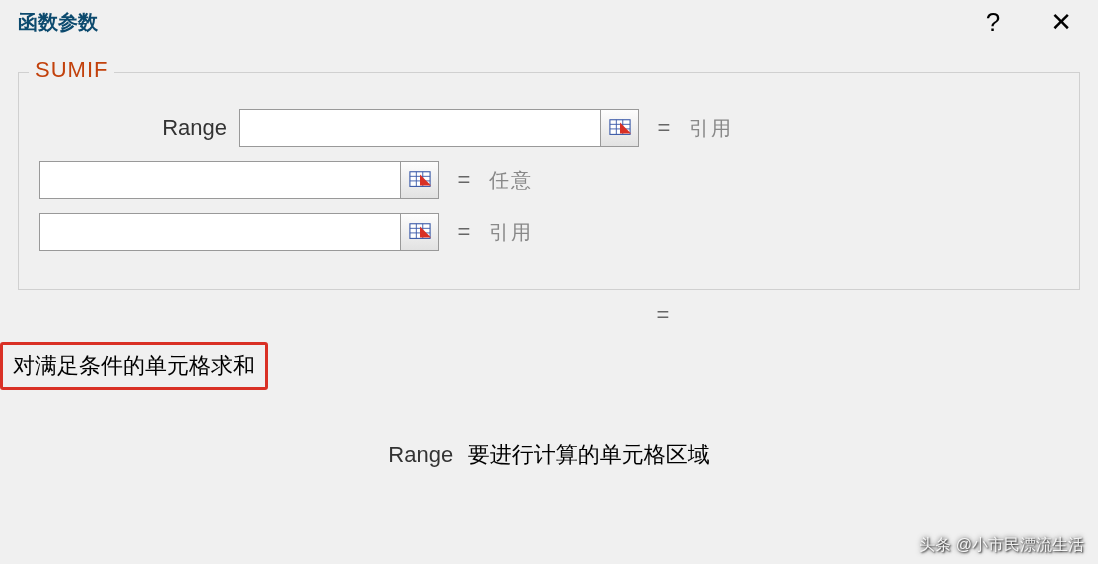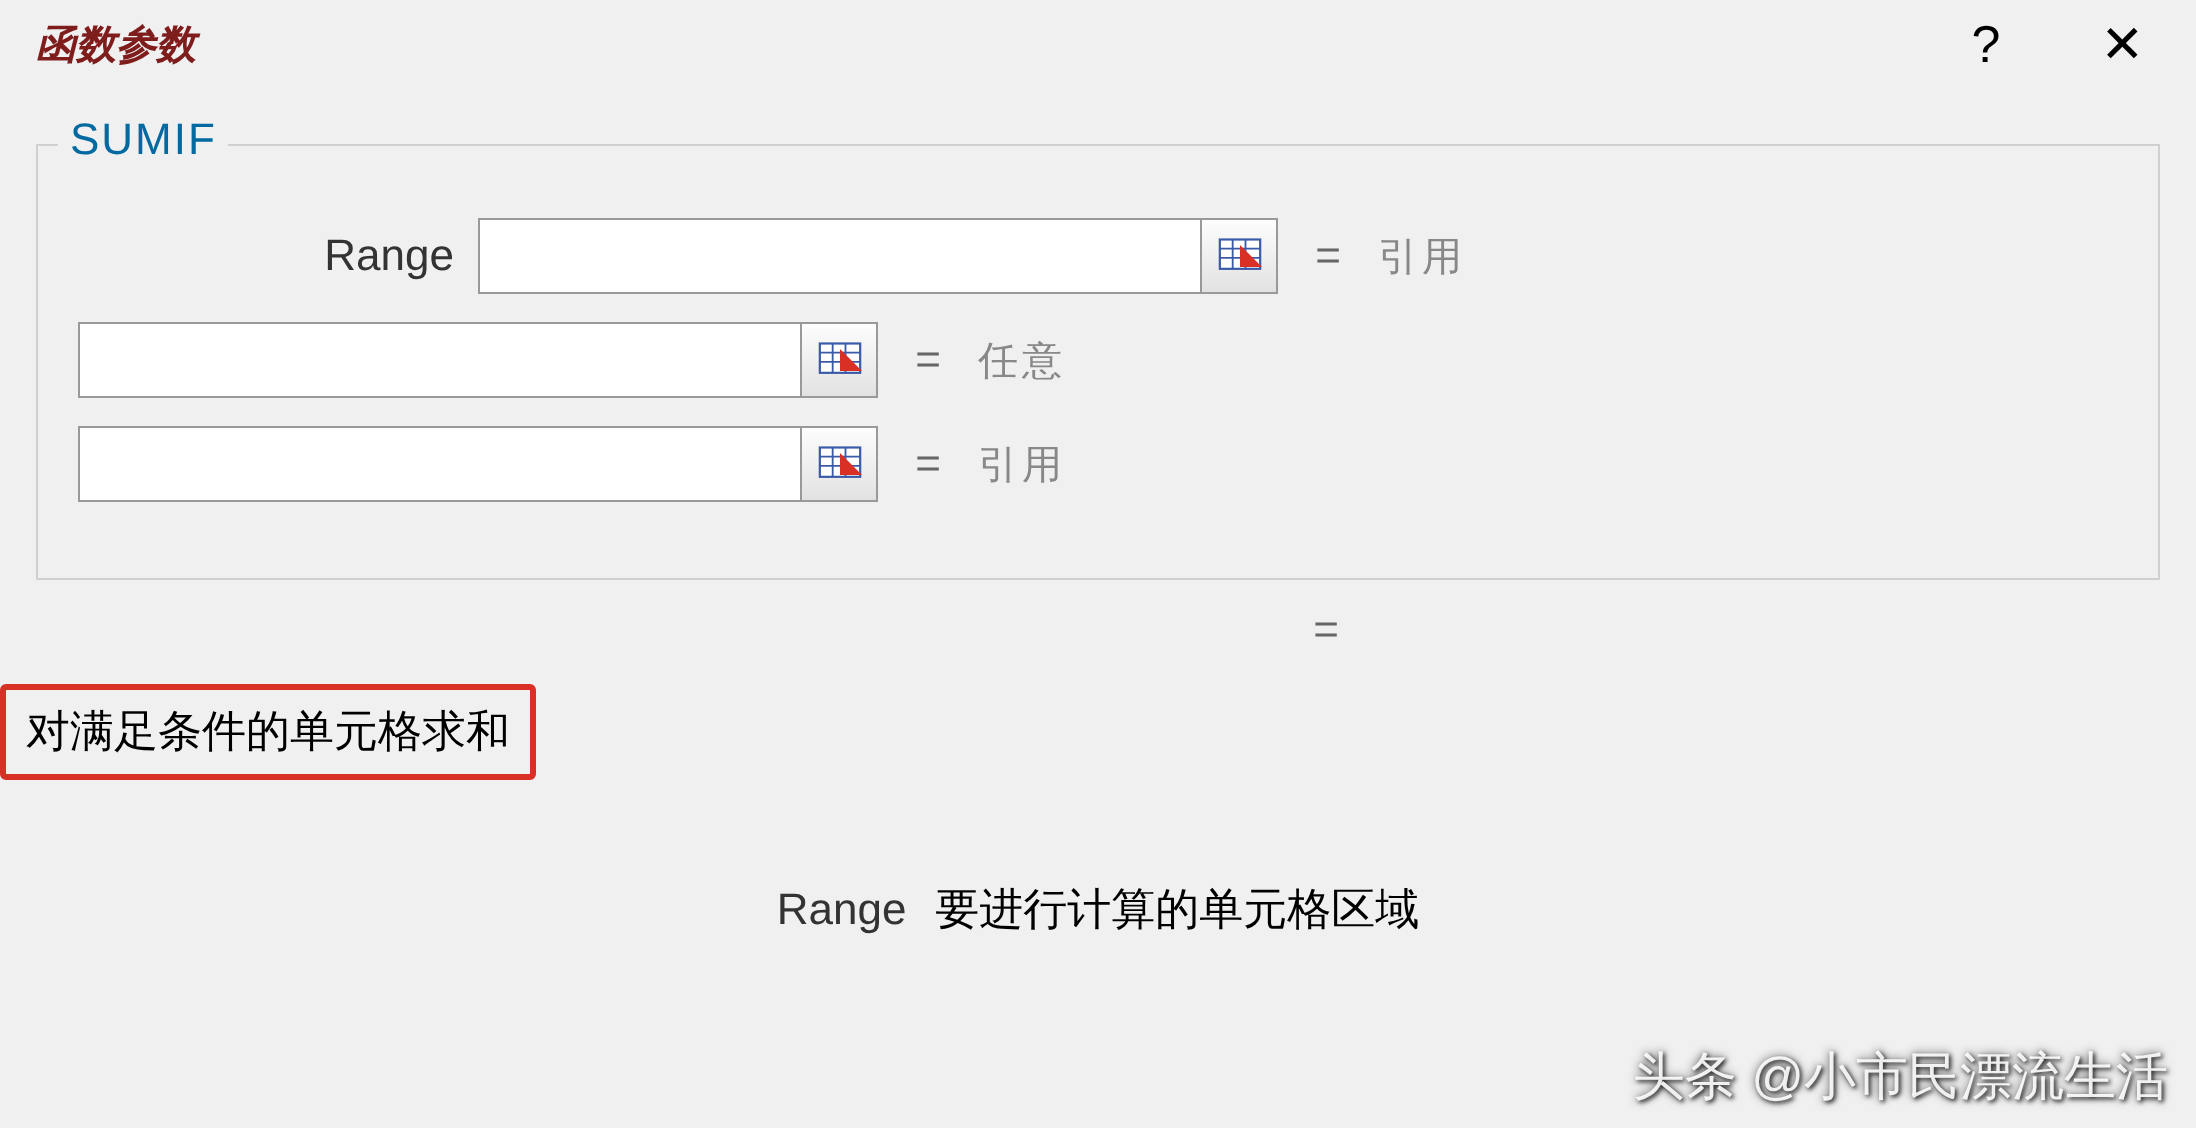--- a/index.html
+++ b/index.html
@@ -18,22 +18,21 @@
     .titlebar {
       height: 44px;
       display: flex;
       align-items: center;
       padding: 0 18px;
       background: #f0f0f0;
     }
     .titlebar-title {
       font-size: 20px;
       font-weight: bold;
-      color: #7f1d1d;
-      font-style: italic;
+      color: #0c4a6e;
     }
     .titlebar-spacer {
       flex: 1;
     }
     .help-btn {
       font-size: 26px;
       font-weight: normal;
       color: #000;
       margin-right: 50px;
       cursor: pointer;
@@ -54,21 +53,21 @@
       padding: 36px 20px 24px 20px;
       background: #f0f0f0;
     }
     .fieldset-legend {
       position: absolute;
       top: -16px;
       left: 10px;
       background: #f0f0f0;
       padding: 0 6px;
       font-size: 22px;
-      color: #0369a1;
+      color: #c2410c;
       letter-spacing: 1px;
     }
     .param-row {
       display: flex;
       align-items: center;
       margin-bottom: 14px;
     }
     .param-label {
       width: 200px;
       text-align: right;
@@ -151,21 +150,21 @@
       margin-right: 10px;
     }
     .help-text {
       font-size: 22px;
       color: #000;
     }
     .watermark {
       position: absolute;
       right: 14px;
       bottom: 8px;
-      font-size: 26px;
+      font-size: 16px;
       color: rgba(255,255,255,0.9);
       text-shadow: 0 0 5px rgba(0,0,0,0.7), 1px 1px 2px rgba(0,0,0,0.8);
       pointer-events: none;
     }
   </style>
 </head>
 <body>
 
 
 

